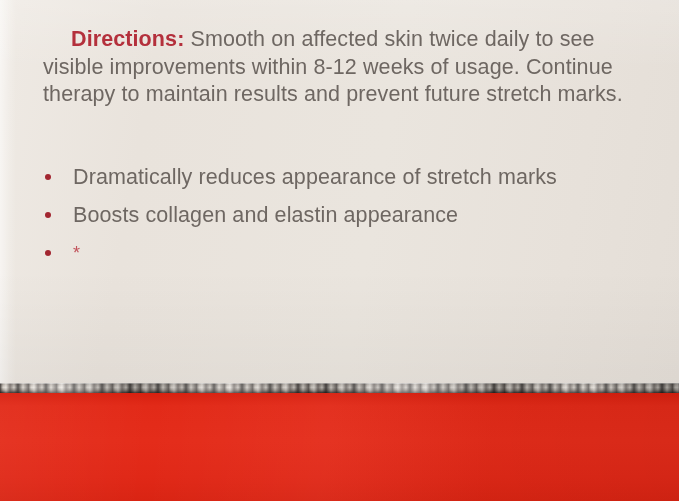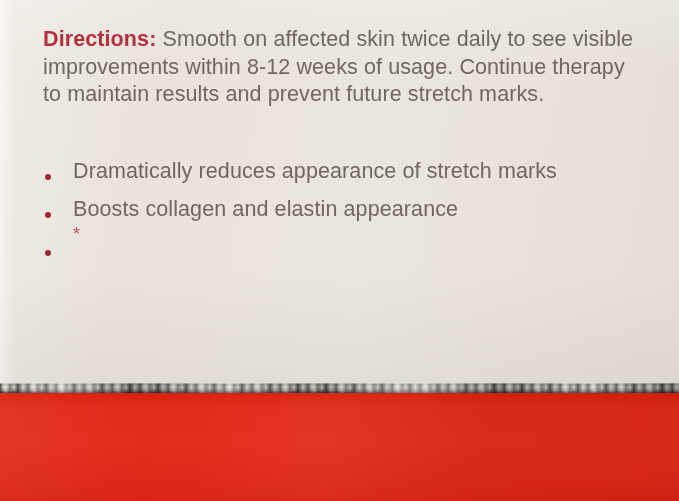--- a/index.html
+++ b/index.html
@@ -76,20 +76,21 @@
     font-size: 21.5px;
     line-height: 27.5px;
     letter-spacing: 0.1px;
     color: #6e6762;
     font-weight: 400;
     text-rendering: optimizeLegibility;
   }
   .directions-label {
     color: #b4303c;
     font-weight: 700;
+    margin-left: 28px;
   }
   .directions-body {
     color: #6e6762;
     text-align: right;
   }
 
   
   .benefit-list {
     list-style: none;
     margin: 0;
@@ -97,20 +98,21 @@
     position: absolute;
     left: 43px;
     top: 158px;
     width: 600px;
   }
   .benefit-item {
     position: relative;
     padding-left: 30px;
     height: 38px;
     display: flex;
+    align-items: center;
     font-size: 21.5px;
     line-height: 27px;
     letter-spacing: 0.1px;
     color: #6e6762;
     white-space: nowrap;
   }
   .benefit-bullet {
     position: absolute;
     left: 2px;
     top: 50%;

